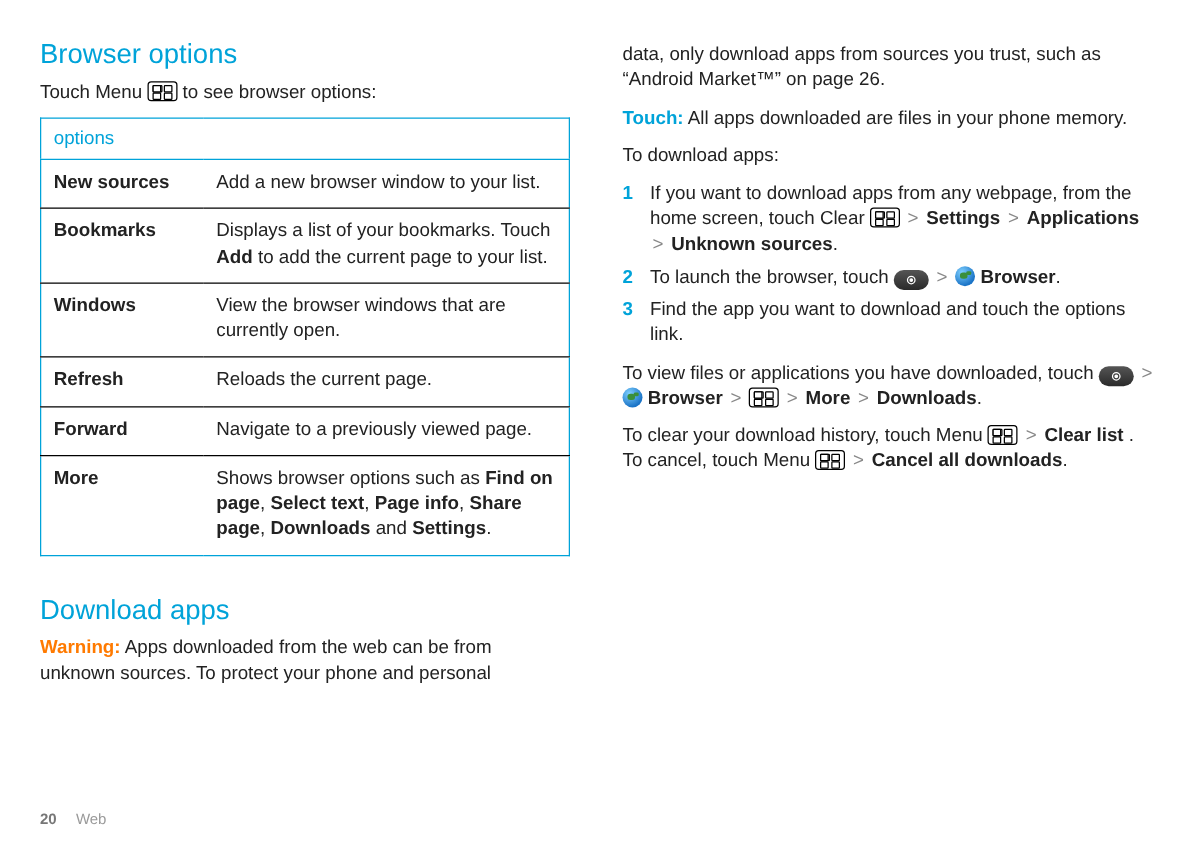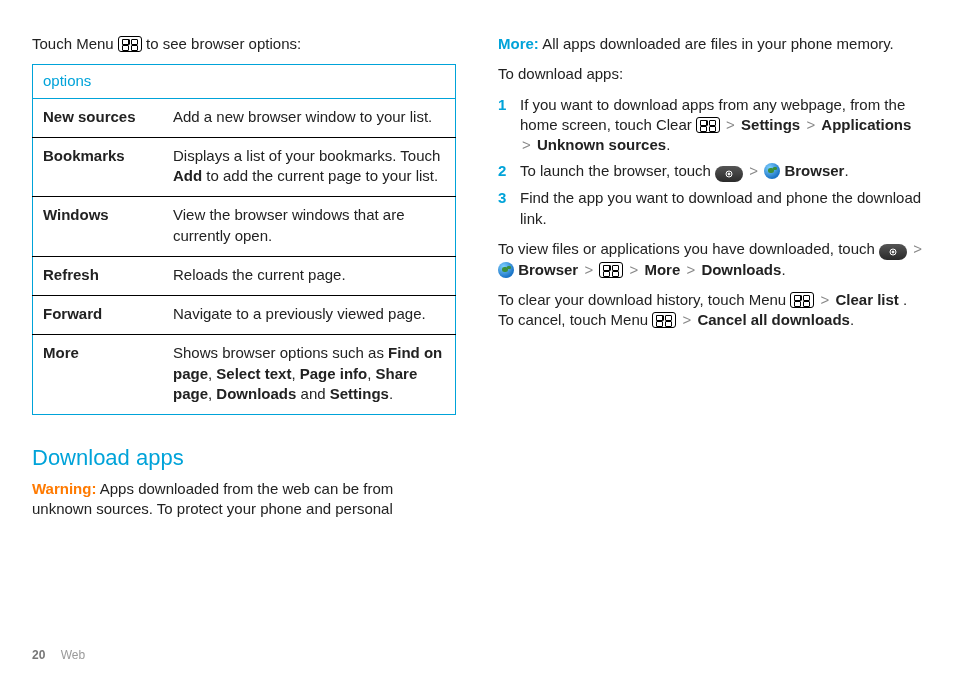--- a/index.html
+++ b/index.html
@@ -120,20 +120,21 @@
     font-size:12px;color:var(--muted);
   }
   .footer .pg{font-weight:700;color:#777;margin-right:12px;}
 </style>
 </head>
 <body>
 
 <div class="cols">
 
   <div class="col">
+    <h2>Browser options</h2>
     <p>
       <span>Touch Menu </span>
       <span class="menu-icon"><span class="d d1"></span><span class="d d2"></span><span class="d d3"></span><span class="d d4"></span></span>
       <span> to see browser options:</span>
     </p>
 
     <table class="opts">
       <tbody>
           <tr>
             <th colspan="2">options</th>
@@ -175,22 +176,23 @@
     </tbody>
       </table>
 
     <h2>Download apps</h2>
     <p>
       <span class="warn">Warning:</span><span> Apps downloaded from the web can be from unknown sources. To protect your phone and personal</span>
     </p>
   </div>
 
   <div class="col">
-    <p>
-      <span class="note">More:</span><span> All apps downloaded are files in your phone memory.</span>
+    <p>data, only download apps from sources you trust, such as “Android Market™” on page 26.</p>
+    <p>
+      <span class="note">Touch:</span><span> All apps downloaded are files in your phone memory.</span>
     </p>
     <p>To download apps:</p>
 
     <ol class="steps">
       <li>
         <span class="num">1</span>
         <span class="body">
           <span>If you want to download apps from any webpage, from the home screen, touch Clear </span>
           <span class="menu-icon"><span class="d d1"></span><span class="d d2"></span><span class="d d3"></span><span class="d d4"></span></span>
           <span class="sep"> &gt; </span><b>Settings</b>
@@ -208,21 +210,21 @@
                 <circle cx="12" cy="12" r="2" fill="#fff"></circle>
               </svg>
             </span>
           <span class="sep"> &gt; </span>
           <span class="globe-icon"></span>
           <span> </span><b>Browser</b><span>.</span>
         </span>
       </li>
       <li>
         <span class="num">3</span>
-        <span class="body">Find the app you want to download and phone the download link.</span>
+        <span class="body">Find the app you want to download and touch the options link.</span>
       </li>
     </ol>
 
     <p>
       <span>To view files or applications you have downloaded, touch </span>
       <span class="home-icon">
           <svg viewBox="0 0 24 24" fill="none" stroke="#fff" stroke-width="2">
             <circle cx="12" cy="12" r="6"></circle>
             <circle cx="12" cy="12" r="2" fill="#fff"></circle>
           </svg>

